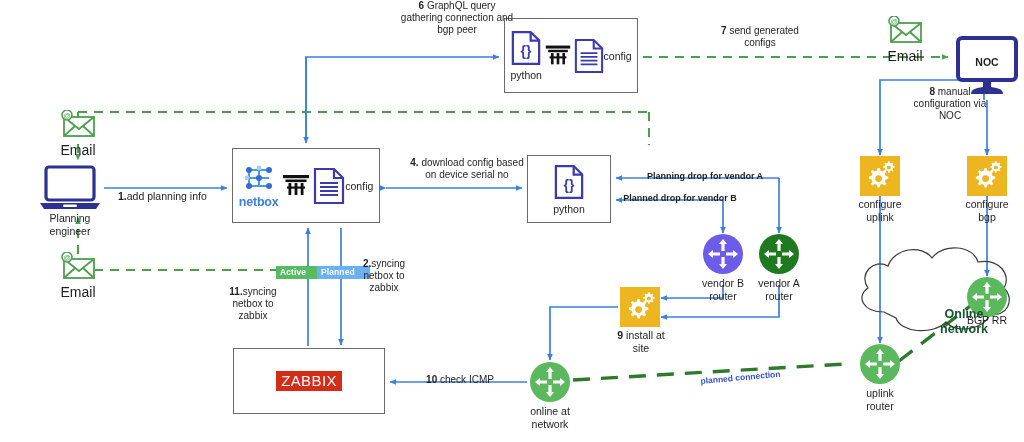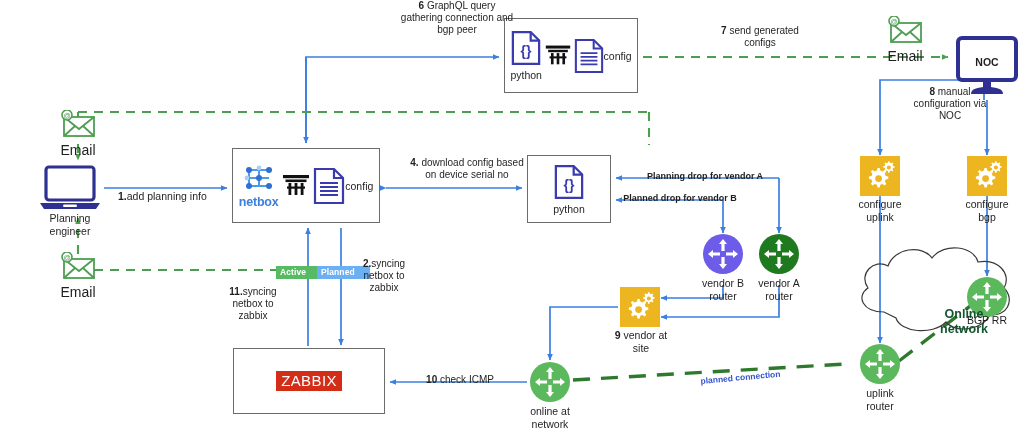--- a/index.html
+++ b/index.html
@@ -298,21 +298,21 @@
   <div class="gear-tile" style="left:620px;top:287px;">
     <svg width="40" height="40" viewBox="0 0 40 40">
       <g fill="#fff">
         <path d="M17.5,12 l2.2,0 l.6,2.6 2.2,.9 2.2,-1.5 1.6,1.6 -1.5,2.2 .9,2.2 2.6,.6 0,2.2 -2.6,.6 -.9,2.2 1.5,2.2 -1.6,1.6 -2.2,-1.5 -2.2,.9 -.6,2.6 -2.2,0 -.6,-2.6 -2.2,-.9 -2.2,1.5 -1.6,-1.6 1.5,-2.2 -.9,-2.2 -2.6,-.6 0,-2.2 2.6,-.6 .9,-2.2 -1.5,-2.2 1.6,-1.6 2.2,1.5 2.2,-.9 z"></path>
         <circle cx="18.6" cy="22.6" r="3.4" fill="#edb51f"></circle>
         <path d="M28.2,5.2 l1.3,0 l.4,1.6 1.3,.5 1.3,-.9 .9,.9 -.9,1.3 .5,1.3 1.6,.4 0,1.3 -1.6,.4 -.5,1.3 .9,1.3 -.9,.9 -1.3,-.9 -1.3,.5 -.4,1.6 -1.3,0 -.4,-1.6 -1.3,-.5 -1.3,.9 -.9,-.9 .9,-1.3 -.5,-1.3 -1.6,-.4 0,-1.3 1.6,-.4 .5,-1.3 -.9,-1.3 .9,-.9 1.3,.9 1.3,-.5 z"></path>
         <circle cx="28.85" cy="11.6" r="2" fill="#edb51f"></circle>
       </g>
     </svg>
   </div>
-  <div class="lbl s105" style="left:600px;top:329px;width:82px;"><b>9</b><span> vendor at
+  <div class="lbl s105" style="left:600px;top:329px;width:82px;"><b>9</b><span> install at
 site</span></div>
 
   <div class="router" style="left:703px;top:234px;">
     <svg width="40" height="40" viewBox="0 0 40 40">
       <circle cx="20" cy="20" r="20" fill="#6c5ce7"></circle>
       <g fill="#fff">
         <path d="M20,5 l4,5 l-2.4,0 l0,7 l-3.2,0 l0,-7 l-2.4,0 z"></path>
         <path d="M20,35 l-4,-5 l2.4,0 l0,-7 l3.2,0 l0,7 l2.4,0 z"></path>
         <path d="M5,20 l5,-4 l0,2.4 l7,0 l0,3.2 l-7,0 l0,2.4 z"></path>
         <path d="M35,20 l-5,4 l0,-2.4 l-7,0 l0,-3.2 l7,0 l0,-2.4 z"></path>

